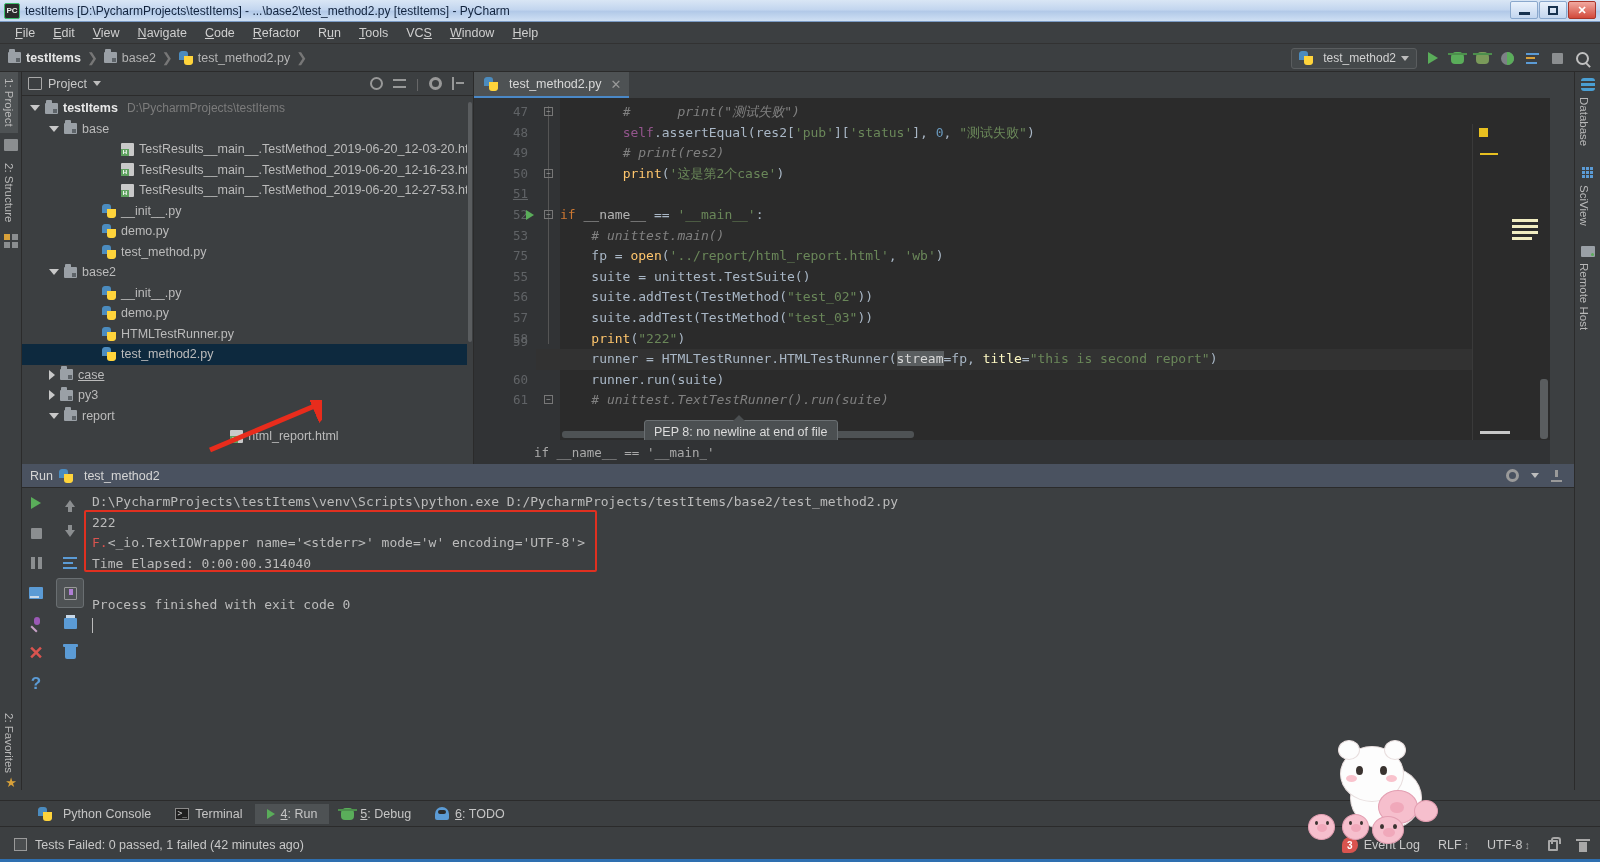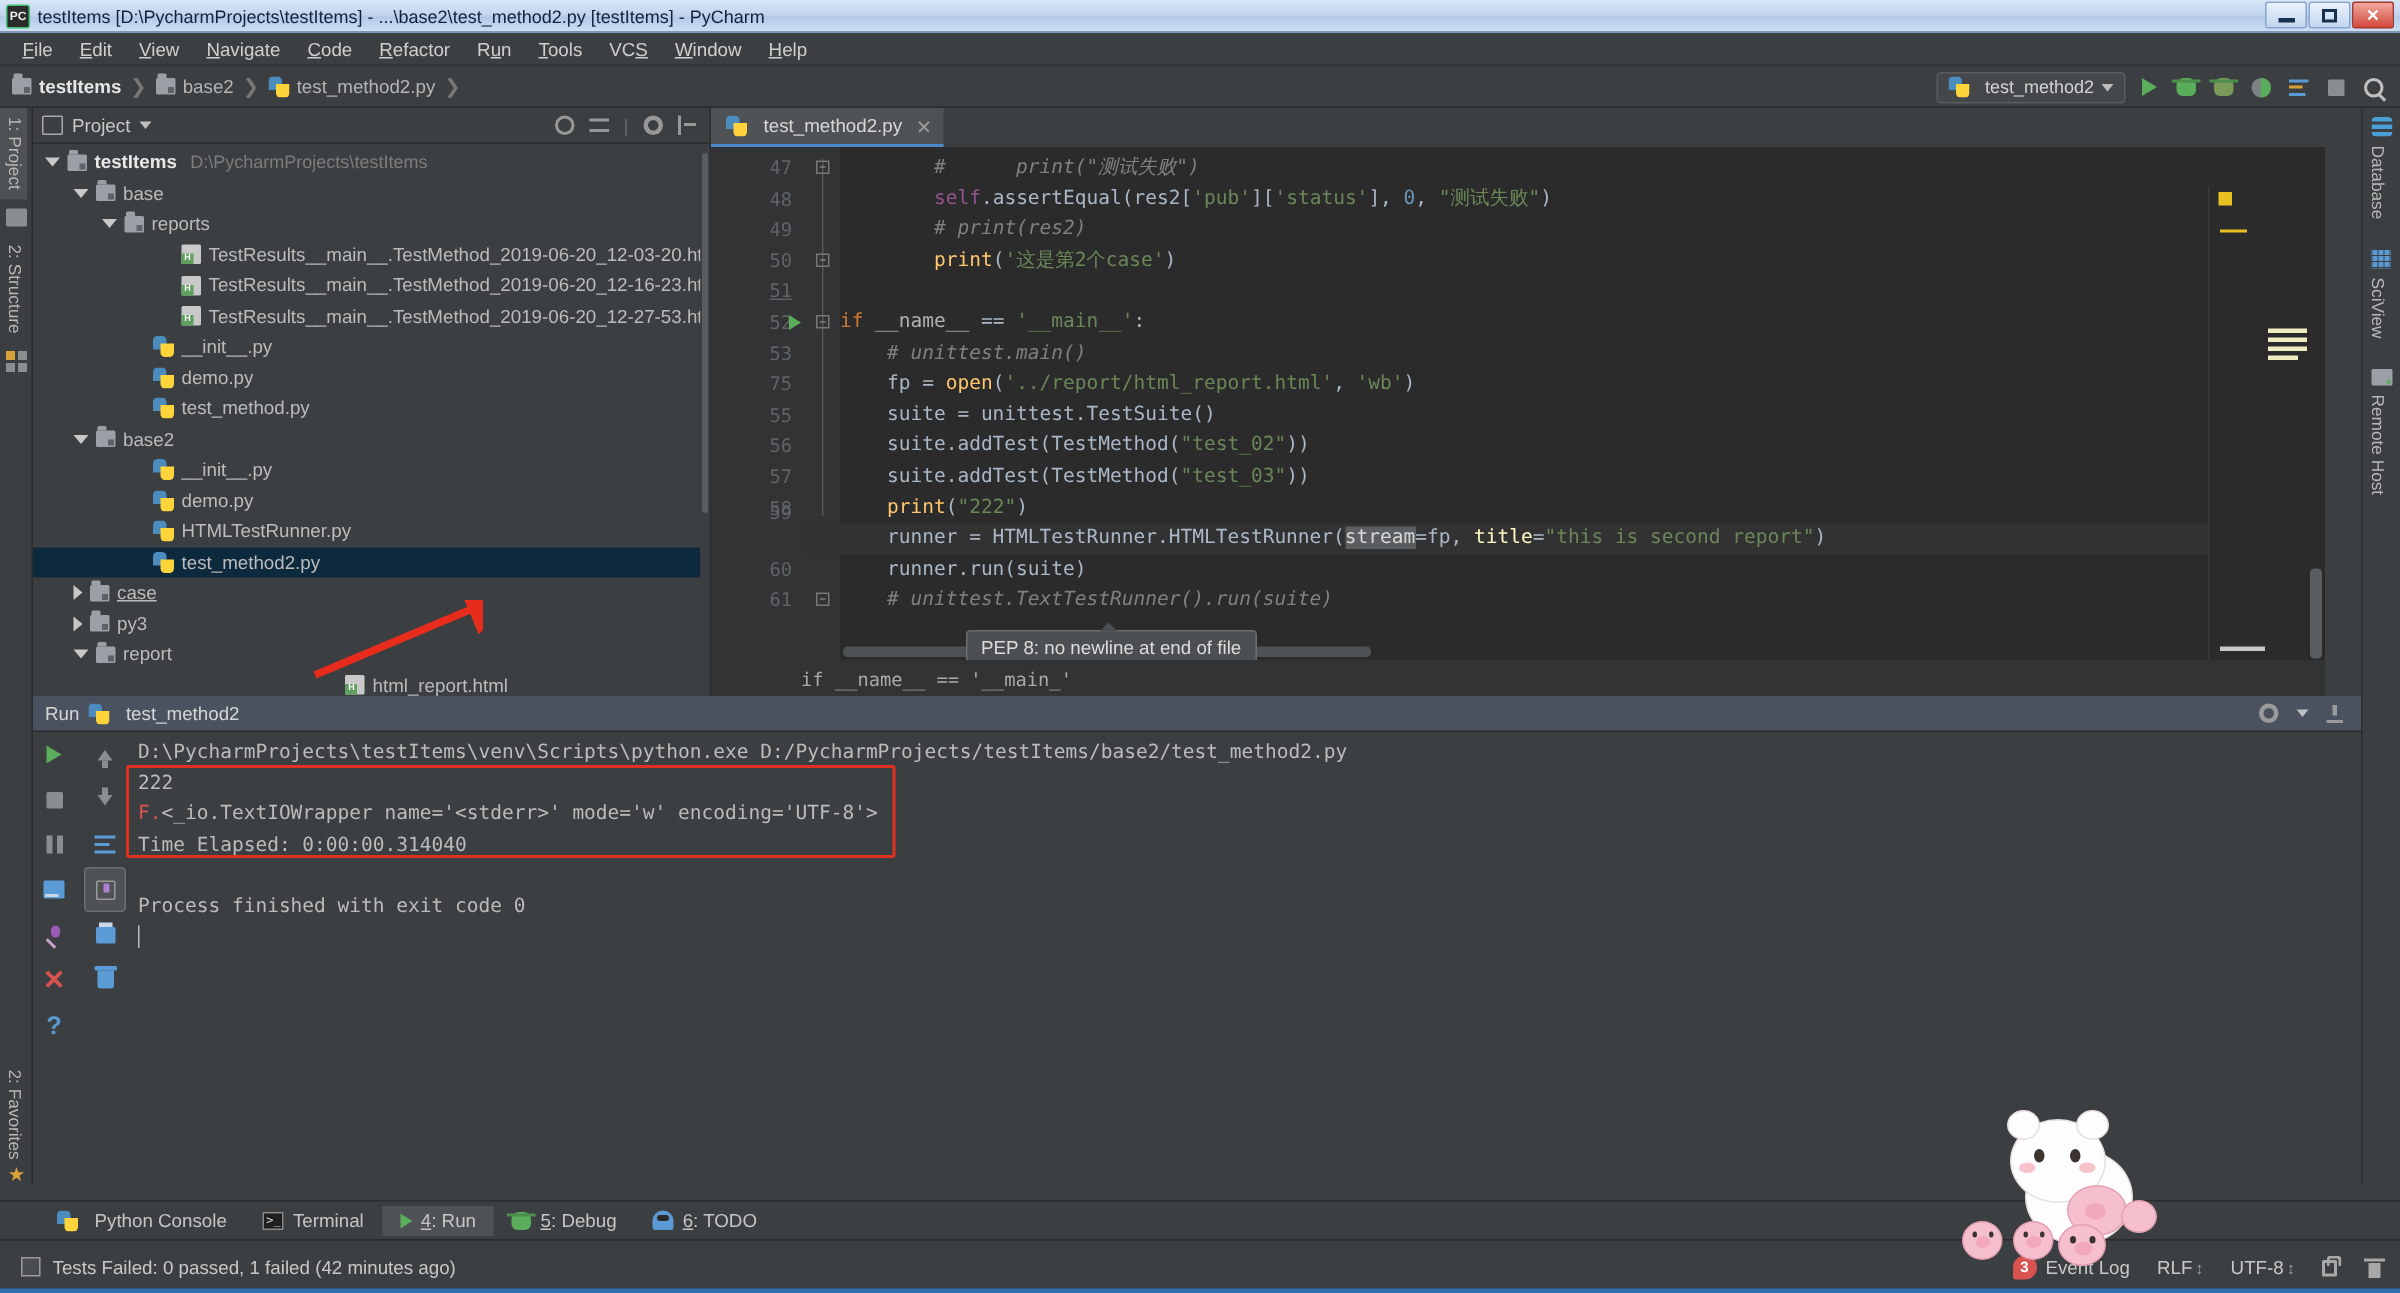--- a/index.html
+++ b/index.html
@@ -441,25 +441,20 @@
           <span class="tri open"></span>
           <span class="folder-ico"></span>
           <span class="tlabel bold">testItems</span>
           <span class="tpath">D:\PycharmProjects\testItems</span>
         </div>
         <div class="trow" style="padding-left: 27px;">
           <span class="tri open"></span>
           <span class="folder-ico"></span>
           <span class="tlabel">base</span>
         </div>
-        <div class="trow" style="padding-left: 46px;">
-          <span class="tri open"></span>
-          <span class="folder-ico"></span>
-          <span class="tlabel">reports</span>
-        </div>
         <div class="trow" style="padding-left: 84px;">
           <span class="tri none"></span>
           <span class="html-ico"></span>
           <span class="tlabel">TestResults__main__.TestMethod_2019-06-20_12-03-20.html</span>
         </div>
         <div class="trow" style="padding-left: 84px;">
           <span class="tri none"></span>
           <span class="html-ico"></span>
           <span class="tlabel">TestResults__main__.TestMethod_2019-06-20_12-16-23.html</span>
         </div>

